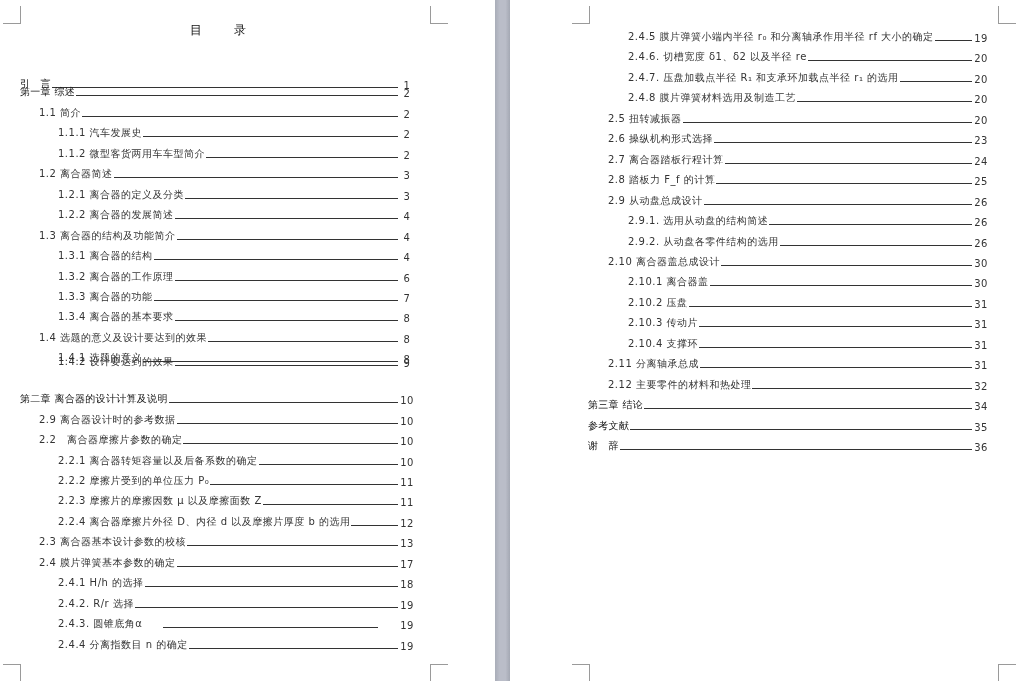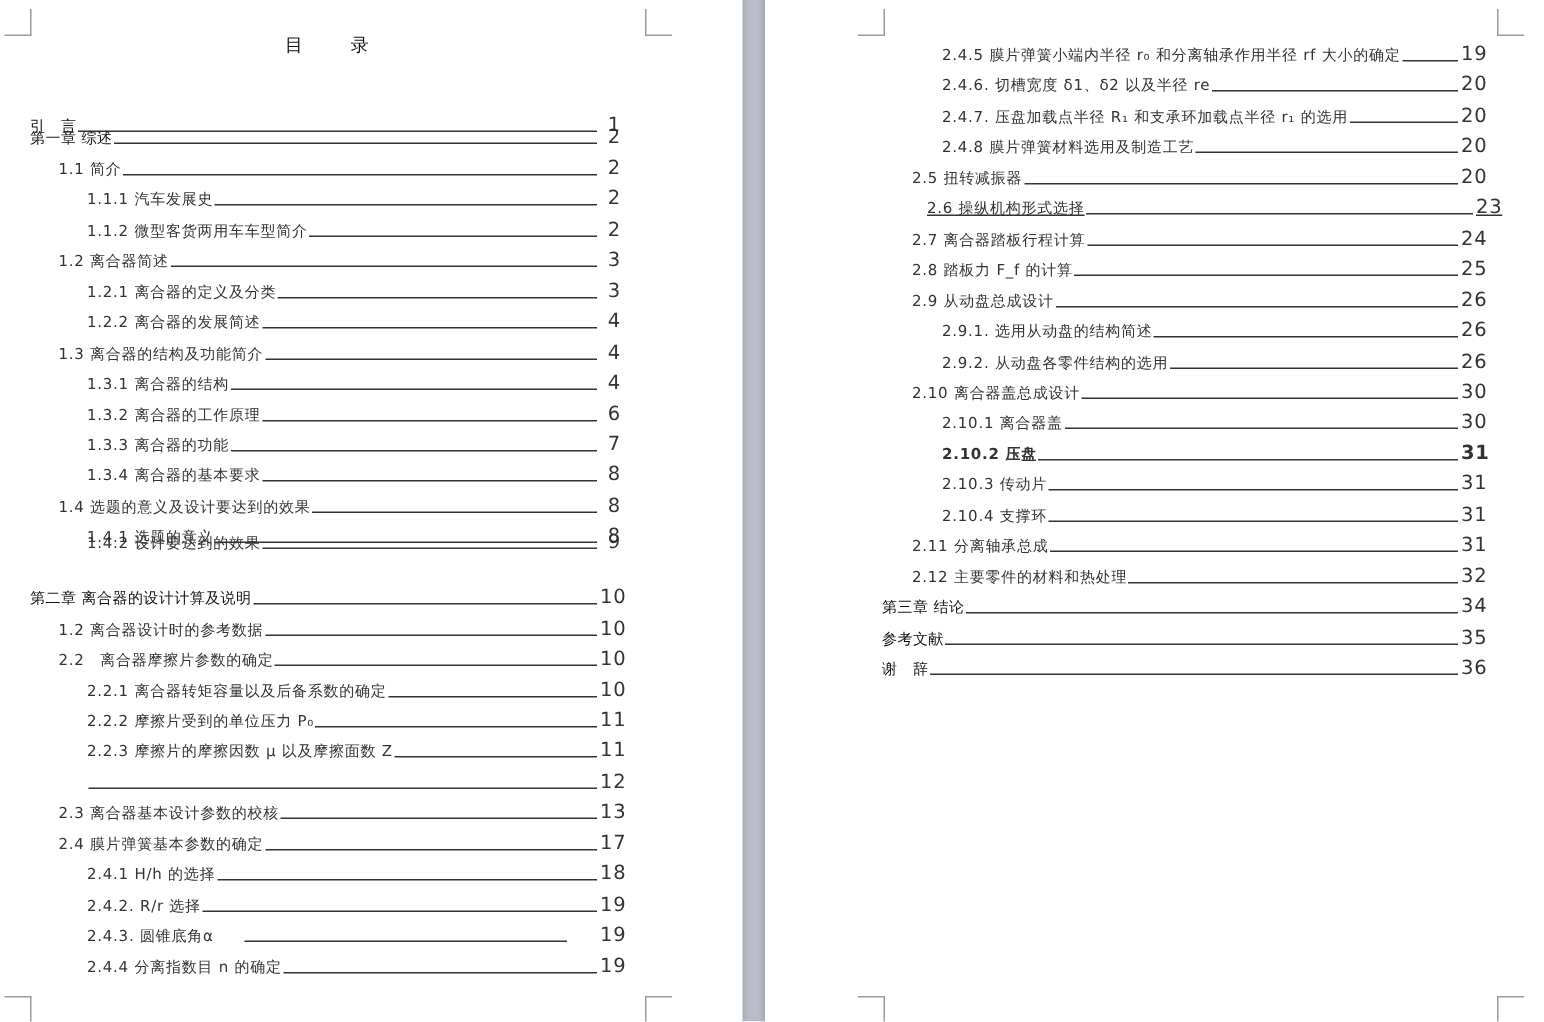--- a/index.html
+++ b/index.html
@@ -35,21 +35,21 @@
   .toc-row {
     position:absolute; display:flex; align-items:flex-end; height:16px;
     font-size:10px; color:#333; white-space:nowrap;
   }
   .toc-row .label { flex:0 0 auto; letter-spacing:0.5px; }
   .toc-row.chapter .label { color:#111; letter-spacing:0.3px; }
   .toc-row .leader {
     flex:1 1 auto; border-bottom:1px solid #333; margin:0 2px 3px 1px; height:1px;
   }
   .toc-row .num {
-    flex:0 0 auto; width:14px; text-align:right; font-size:13px; color:#333;
+    flex:0 0 auto; width:14px; text-align:center; font-size:10px; color:#333;
     font-family:"DejaVu Sans", sans-serif; letter-spacing:0.5px;
   }
 </style>
 </head>
 <body>
 
 <div class="page page-left">
   <div class="crop tl" style="left:3px; top:6px;"></div>
   <div class="crop tr" style="left:430px; top:6px;"></div>
   <div class="crop bl" style="left:3px; top:664px;"></div>
@@ -137,21 +137,21 @@
     <span class="label">1.4.2 设计要达到的效果</span>
     <span class="leader"></span>
     <span class="num">9</span>
   </div>
       <div class="toc-row chapter" style="left: 20px; width: 394px; top: 390.2px;">
     <span class="label">第二章 离合器的设计计算及说明</span>
     <span class="leader"></span>
     <span class="num">10</span>
   </div>
       <div class="toc-row" style="left: 39px; width: 375px; top: 410.65px;">
-    <span class="label">1.2 离合器设计时的参考数据</span>
+    <span class="label">2.9 离合器设计时的参考数据</span>
     <span class="leader"></span>
     <span class="num">10</span>
   </div>
       <div class="toc-row" style="left: 39px; width: 375px; top: 431.1px;">
     <span class="label">2.2　离合器摩擦片参数的确定</span>
     <span class="leader"></span>
     <span class="num">10</span>
   </div>
       <div class="toc-row" style="left: 58px; width: 356px; top: 451.55px;">
     <span class="label">2.2.1 离合器转矩容量以及后备系数的确定</span>
@@ -162,20 +162,21 @@
     <span class="label">2.2.2 摩擦片受到的单位压力 P₀</span>
     <span class="leader"></span>
     <span class="num">11</span>
   </div>
       <div class="toc-row" style="left: 58px; width: 356px; top: 492.45px;">
     <span class="label">2.2.3 摩擦片的摩擦因数 μ 以及摩擦面数 Z</span>
     <span class="leader"></span>
     <span class="num">11</span>
   </div>
       <div class="toc-row" style="left: 58px; width: 356px; top: 512.9px;">
+    <span class="label">2.2.4 离合器摩擦片外径 D、内径 d 以及摩擦片厚度 b 的选用</span>
     <span class="leader"></span>
     <span class="num">12</span>
   </div>
       <div class="toc-row" style="left: 39px; width: 375px; top: 533.35px;">
     <span class="label">2.3 离合器基本设计参数的校核</span>
     <span class="leader"></span>
     <span class="num">13</span>
   </div>
       <div class="toc-row" style="left: 39px; width: 375px; top: 553.8px;">
     <span class="label">2.4 膜片弹簧基本参数的确定</span>
@@ -232,21 +233,21 @@
       <div class="toc-row" style="left: 118px; width: 360px; top: 89.35px;">
     <span class="label">2.4.8 膜片弹簧材料选用及制造工艺</span>
     <span class="leader"></span>
     <span class="num">20</span>
   </div>
       <div class="toc-row" style="left: 98px; width: 380px; top: 109.8px;">
     <span class="label">2.5 扭转减振器</span>
     <span class="leader"></span>
     <span class="num">20</span>
   </div>
-      <div class="toc-row" style="left: 108px; width: 380px; top: 130.25px; text-decoration: underline;">
+      <div class="toc-row" style="left: 98px; width: 380px; top: 130.25px;">
     <span class="label">2.6 操纵机构形式选择</span>
     <span class="leader"></span>
     <span class="num">23</span>
   </div>
       <div class="toc-row" style="left: 98px; width: 380px; top: 150.7px;">
     <span class="label">2.7 离合器踏板行程计算</span>
     <span class="leader"></span>
     <span class="num">24</span>
   </div>
       <div class="toc-row" style="left: 98px; width: 380px; top: 171.15px;">
@@ -272,21 +273,21 @@
       <div class="toc-row" style="left: 98px; width: 380px; top: 252.95px;">
     <span class="label">2.10 离合器盖总成设计</span>
     <span class="leader"></span>
     <span class="num">30</span>
   </div>
       <div class="toc-row" style="left: 118px; width: 360px; top: 273.4px;">
     <span class="label">2.10.1 离合器盖</span>
     <span class="leader"></span>
     <span class="num">30</span>
   </div>
-      <div class="toc-row" style="left: 118px; width: 360px; top: 293.85px; font-weight: bold;">
+      <div class="toc-row" style="left: 118px; width: 360px; top: 293.85px;">
     <span class="label">2.10.2 压盘</span>
     <span class="leader"></span>
     <span class="num">31</span>
   </div>
       <div class="toc-row" style="left: 118px; width: 360px; top: 314.3px;">
     <span class="label">2.10.3 传动片</span>
     <span class="leader"></span>
     <span class="num">31</span>
   </div>
       <div class="toc-row" style="left: 118px; width: 360px; top: 334.75px;">

